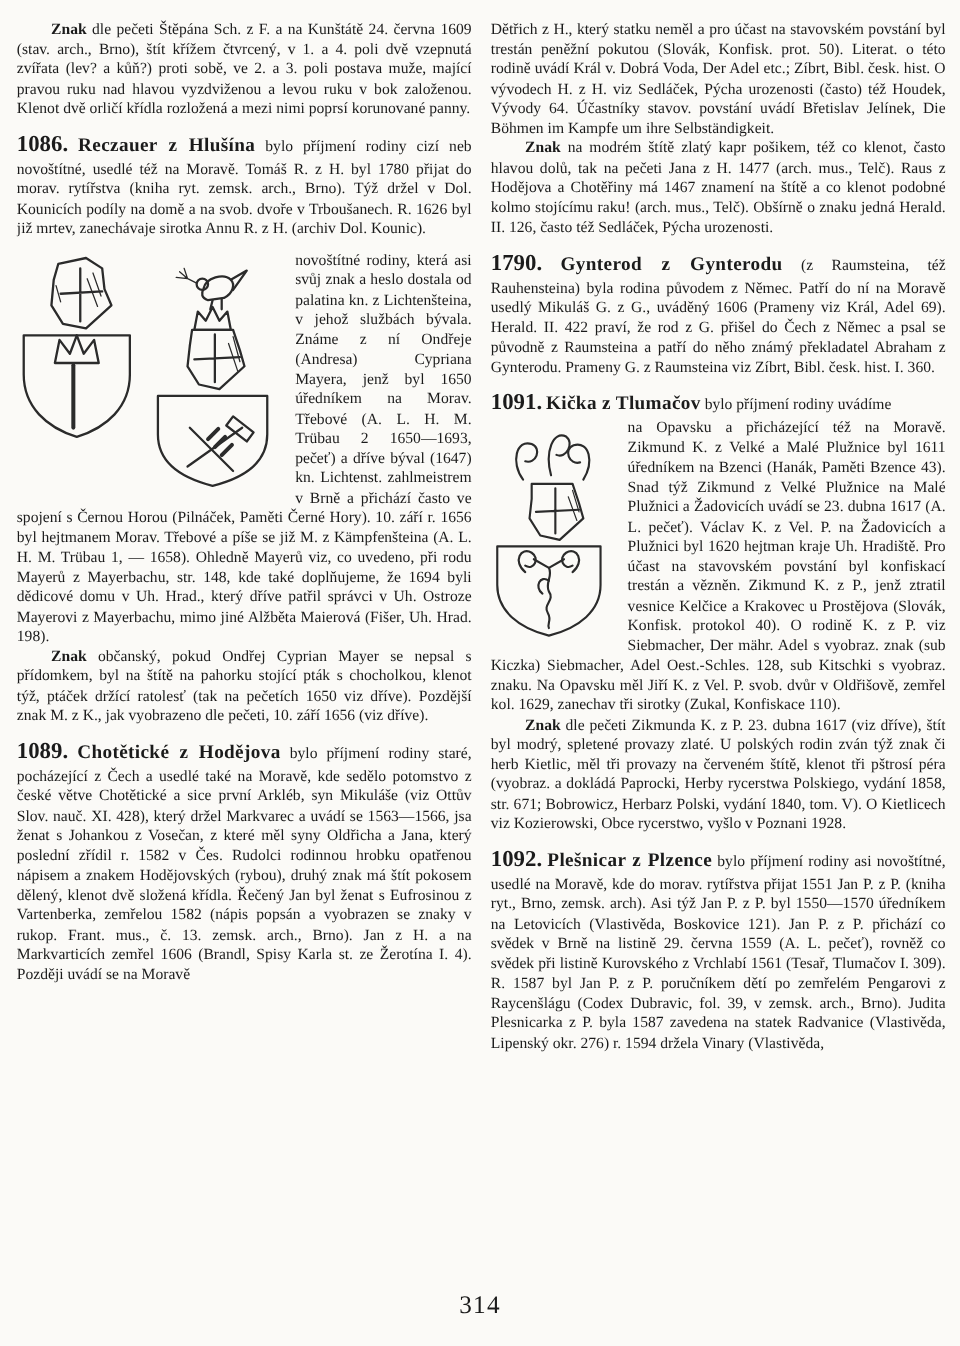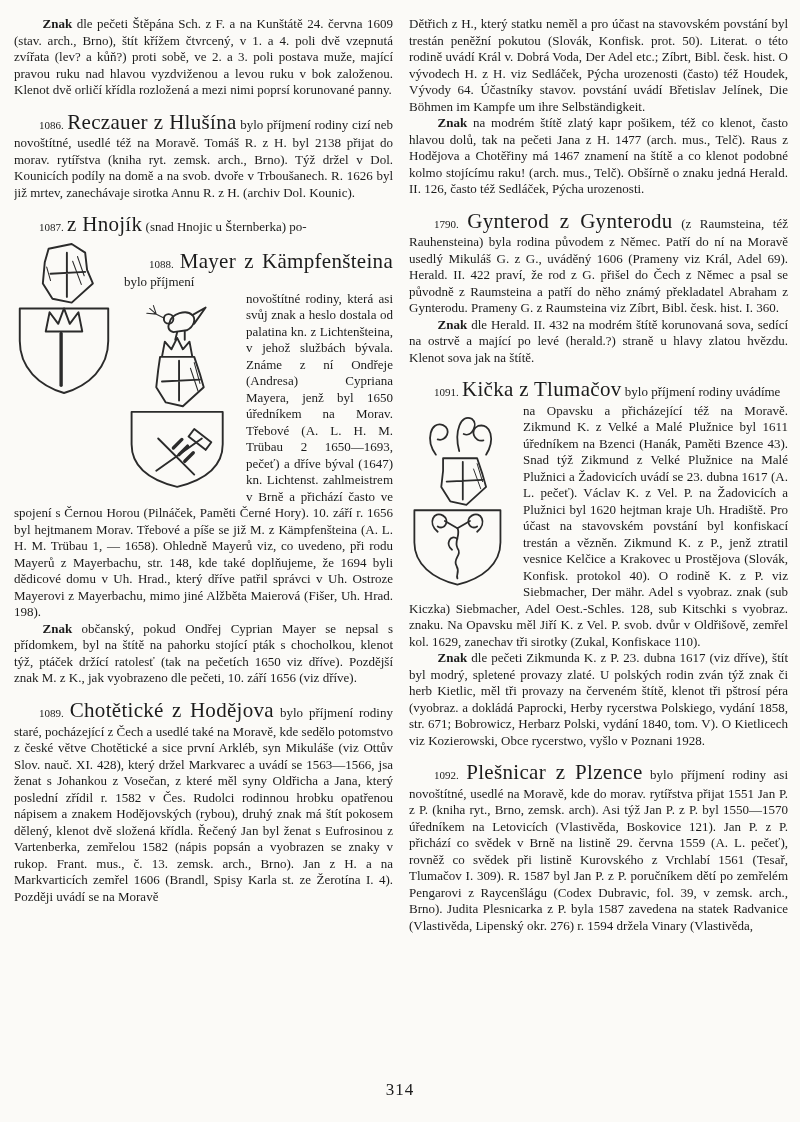--- a/index.html
+++ b/index.html
@@ -11,74 +11,64 @@
     position:relative;
     overflow:hidden;
   }
   .page{position:absolute;inset:0;padding:16px 12px 16px 14px;box-sizing:border-box;}
   .columns{display:flex;gap:16px;height:1044px;overflow:hidden;}
   .col{width:379px;text-align:justify;font-size:13px;line-height:1.27;}
   .para{margin:0;}
   .indent{text-indent:2.2em;}
   .entry{margin-top:10px;}
   .bold{font-weight:bold;}
-  .num{font-weight:normal;font-size:11px;margin-left:25px;}
-  .headword{font-weight:normal;font-size:21px;letter-spacing:.3px;}
+  .num{font-weight:bold;font-size:19px;}
+  .headword{font-weight:bold;font-size:16px;letter-spacing:.3px;}
   .crest{float:left;margin:3px 10px 2px 0;}
   .crest path,.crest circle{fill:none;stroke:#2b2b2b;stroke-width:2;stroke-linecap:round;stroke-linejoin:round;}
   .crest .solid{fill:#fbfaf7;}
   .crest .thin{stroke-width:1.1;}
   .crest .thick{stroke-width:3.5;}
-  .page-number{position:absolute;bottom:22px;left:0;width:100%;text-align:center;font-size:17px;letter-spacing:1px;}
+  .page-number{position:absolute;bottom:22px;left:0;width:100%;text-align:center;font-size:21px;letter-spacing:1px;}
 </style>
 </head>
 <body>
 
 <div class="page">
   <div class="columns">
 
     <div class="col">
 
       <p class="para indent">
         <span class="bold">Znak</span>
         <span>dle pečeti Štěpána Sch. z F. a na Kunštátě 24. června 1609 (stav. arch., Brno), štít křížem čtvrcený, v 1. a 4. poli dvě vzepnutá zvířata (lev? a kůň?) proti sobě, ve 2. a 3. poli postava muže, mající pravou ruku nad hlavou vyzdviženou a levou ruku v bok založenou. Klenot dvě orličí křídla rozložená a mezi nimi poprsí korunované panny.</span>
       </p>
 
       <div class="entry">
         <p class="para">
           <span class="num">1086.</span>
           <span class="headword">Reczauer z Hlušína</span>
-          <span>bylo příjmení rodiny cizí neb novoštítné, usedlé též na Moravě. Tomáš R. z H. byl 2138 přijat do morav. rytířstva (kniha ryt. zemsk. arch., Brno). Týž držel v Dol. Kounicích podíly na domě a na svob. dvoře v Trboušanech. R. 1626 byl již mrtev, zanechávaje sirotka Annu R. z H. (archiv Dol. Kounic).</span>
+          <span>bylo příjmení rodiny cizí neb novoštítné, usedlé též na Moravě. Tomáš R. z H. byl 1780 přijat do morav. rytířstva (kniha ryt. zemsk. arch., Brno). Týž držel v Dol. Kounicích podíly na domě a na svob. dvoře v Trboušanech. R. 1626 byl již mrtev, zanechávaje sirotka Annu R. z H. (archiv Dol. Kounic).</span>
         </p>
       </div>
 
       <div class="entry">
-        <p class="para">
-          <span class="num">1087.</span>
-          <span class="headword">z Hnojík</span>
-          <span>(snad Hnojic u Šternberka) po-</span>
-        </p>
         <div>
           <svg class="crest" width="100" height="156" viewBox="0 0 104 162">
             <path class="solid" d="M36 8 L60 3 L74 12 L76 30 L82 44 L60 64 L40 60 L30 44 L32 22 Z"></path>
             <path d="M55 12 L55 58 M38 34 L74 32"></path>
             <path class="thin" d="M66 16 l7 20 M61 21 l9 24 M34 27 l4 14"></path>
             <path class="solid" d="M6 70 L6 104 C6 132 26 150 52 158 C78 150 98 132 98 104 L98 70 Z"></path>
             <path class="thick" d="M49 96 L49 150"></path>
             <path d="M33 94 L37 74 L46 86 L52 70 L58 86 L67 74 L71 94 Z"></path>
           </svg>
         </div>
       </div>
 
       <div class="entry">
-        <p class="para">
-          <span class="num">1088.</span>
-          <span class="headword">Mayer z Kämpfenšteina</span>
-          <span>bylo příjmení</span>
-        </p>
         <div>
           <svg class="crest" width="112" height="195" viewBox="0 0 118 205">
             <path d="M48 30 C50 20 66 16 72 22 C76 26 74 34 66 38 L52 40 C46 38 46 34 48 30 Z"></path>
             <circle cx="47" cy="26" r="5"></circle>
             <path class="thin" d="M42 25 L32 20 M34 21 l-7 -6 M34 21 l-10 -1 M34 21 l-3 -9"></path>
             <path d="M72 22 L86 14 L74 31 M56 40 l-2 8 M64 39 l0 9"></path>
             <path d="M40 66 L43 50 L50 58 L56 46 L62 58 L69 50 L72 66 Z"></path>
             <path class="solid" d="M38 66 L74 66 L80 84 L84 98 L62 118 L44 114 L34 98 L36 80 Z"></path>
             <path d="M58 70 L58 112 M40 92 L80 90"></path>
             <path class="thin" d="M74 72 l6 22 M70 78 l8 24"></path>
@@ -118,24 +108,20 @@
         <span class="bold">Znak</span>
         <span>na modrém štítě zlatý kapr pošikem, též co klenot, často hlavou dolů, tak na pečeti Jana z H. 1477 (arch. mus., Telč). Raus z Hodějova a Chotěřiny má 1467 znamení na štítě a co klenot podobné kolmo stojícímu raku! (arch. mus., Telč). Obšírně o znaku jedná Herald. II. 126, často též Sedláček, Pýcha urozenosti.</span>
       </p>
 
       <div class="entry">
         <p class="para">
           <span class="num">1790.</span>
           <span class="headword">Gynterod z Gynterodu</span>
           <span>(z Raumsteina, též Rauhensteina) byla rodina původem z Němec. Patří do ní na Moravě usedlý Mikuláš G. z G., uváděný 1606 (Prameny viz Král, Adel 69). Herald. II. 422 praví, že rod z G. přišel do Čech z Němec a psal se původně z Raumsteina a patří do něho známý překladatel Abraham z Gynterodu. Prameny G. z Raumsteina viz Zíbrt, Bibl. česk. hist. I. 360.</span>
         </p>
-        <p class="para indent">
-          <span class="bold">Znak</span>
-          <span>dle Herald. II. 432 na modrém štítě korunovaná sova, sedící na ostrvě a mající po levé (herald.?) straně u hlavy zlatou hvězdu. Klenot sova jak na štítě.</span>
-        </p>
       </div>
 
       <div class="entry">
         <p class="para">
           <span class="num">1091.</span>
           <span class="headword">Kička z Tlumačov</span>
           <span>bylo příjmení rodiny uvádíme</span>
         </p>
         <div>
           <svg class="crest" width="104" height="187" viewBox="0 0 116 208">

